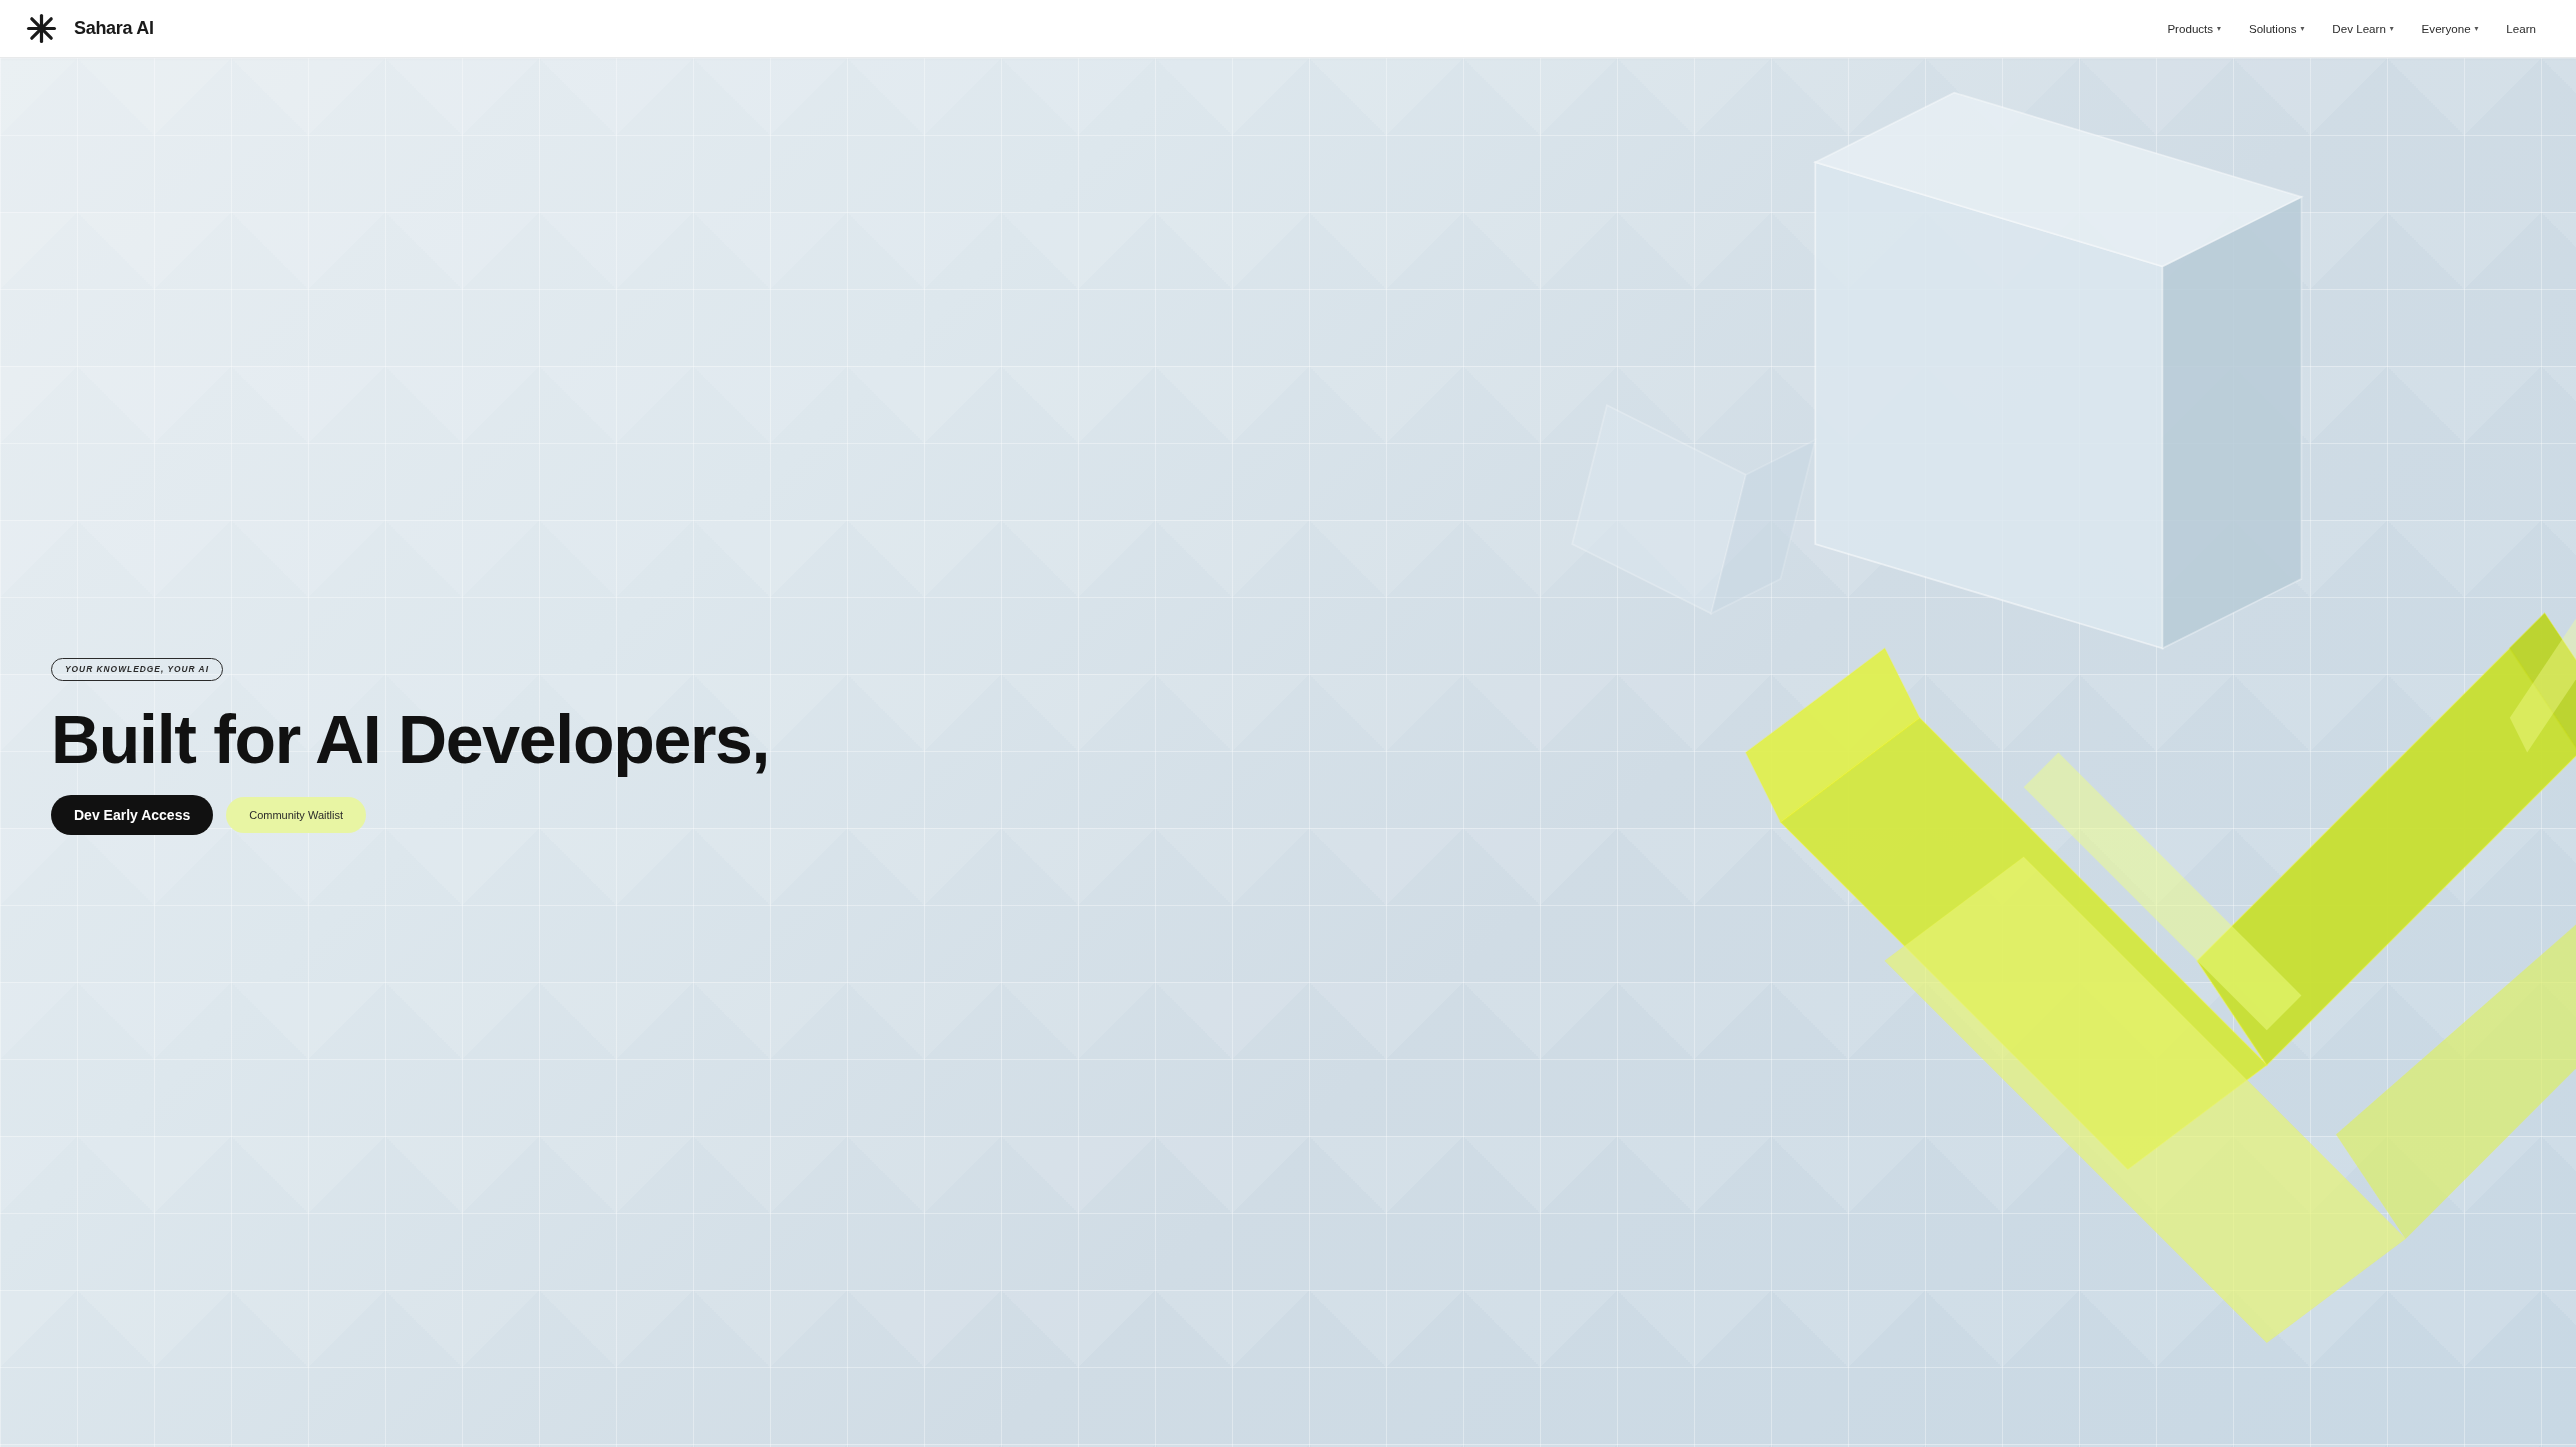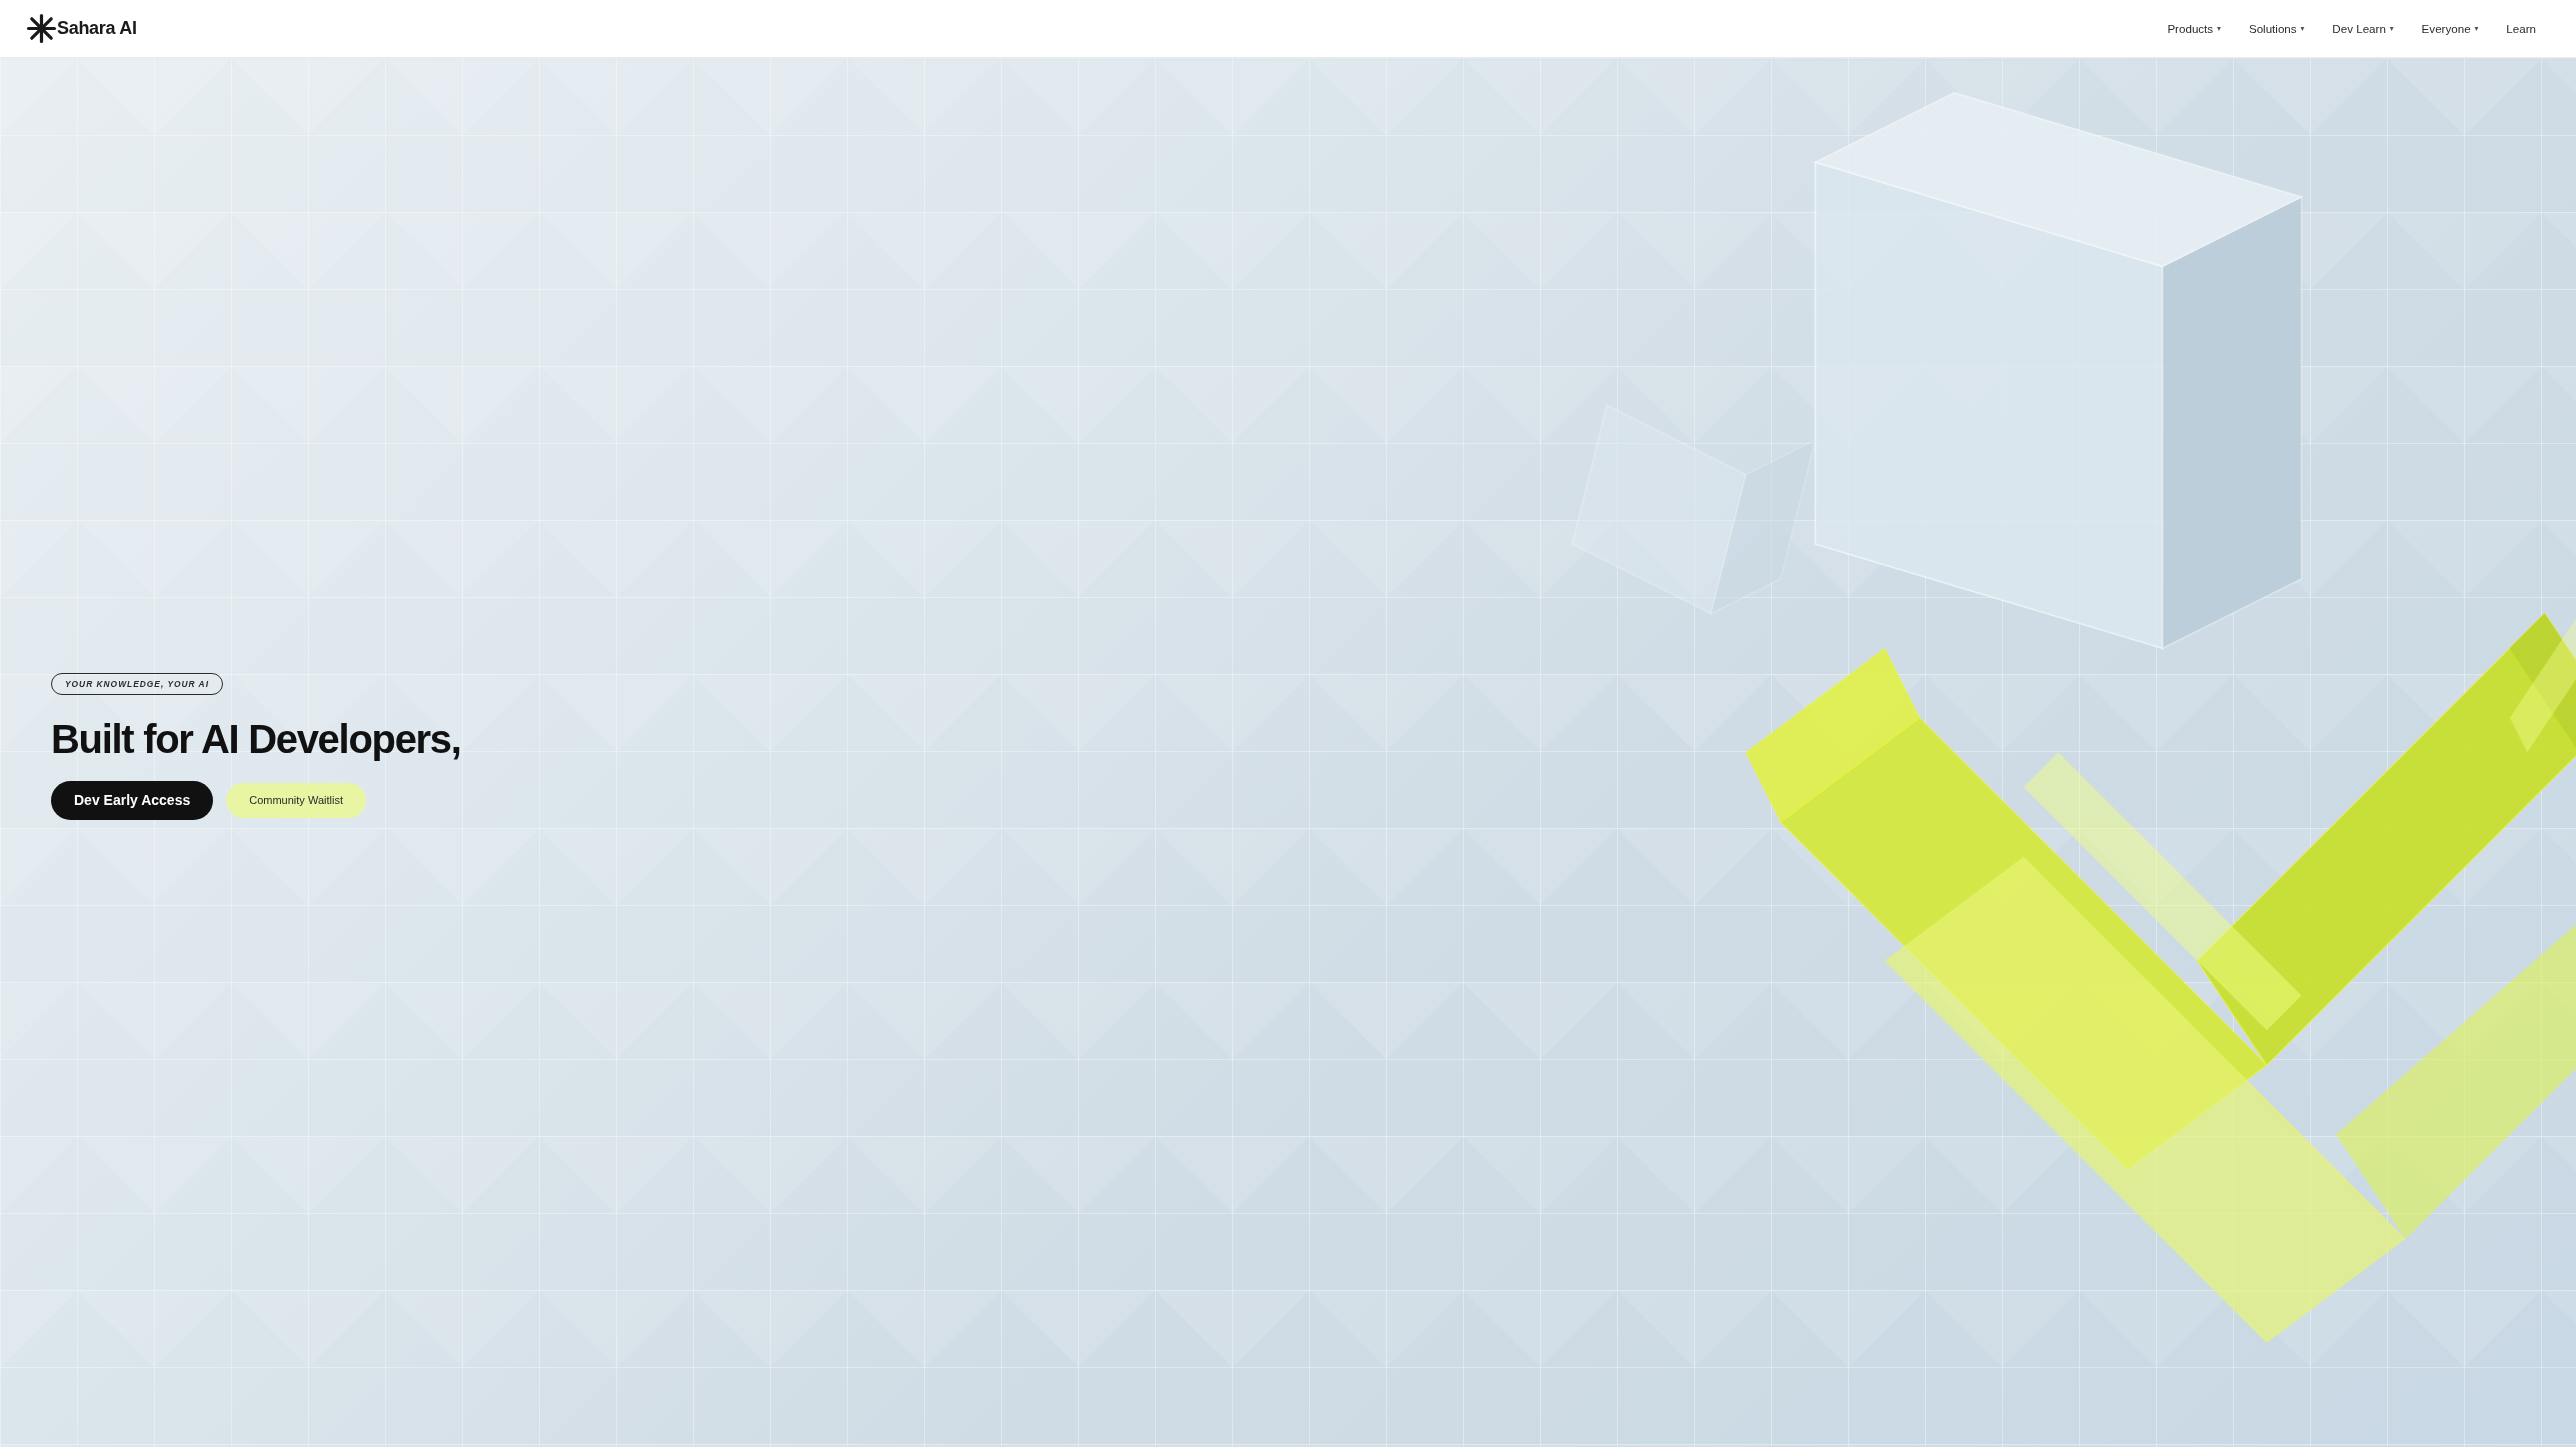--- a/index.html
+++ b/index.html
@@ -24,21 +24,21 @@
       height: 58px;
       border-bottom: 0.6px solid #e8eaeb;
       position: relative;
       z-index: 10;
       box-shadow: 0 0.6px 2.6px rgba(0,0,0,0.04);
     }
 
     .logo-area {
       display: flex;
       align-items: center;
-      gap: 0;
+      gap: 17px;
       flex-shrink: 0;
     }
 
     .logo-icon {
       width: 31px;
       height: 31px;
     }
 
     .logo-text {
       font-size: 18px;
@@ -122,21 +122,21 @@
       font-size: 8.4px;
       font-weight: 600;
       letter-spacing: 1px;
       color: #2a2a2a;
       margin-bottom: 23px;
       background: transparent;
       font-style: italic;
     }
 
     .hero-title {
-      font-size: 40px;
+      font-size: 68px;
       font-weight: 800;
       color: #111111;
       line-height: 1.05;
       letter-spacing: -1.3px;
       margin-bottom: 20.6px;
     }
 
     .hero-subtitle {
       font-size: 12.2px;
       font-weight: 400;

